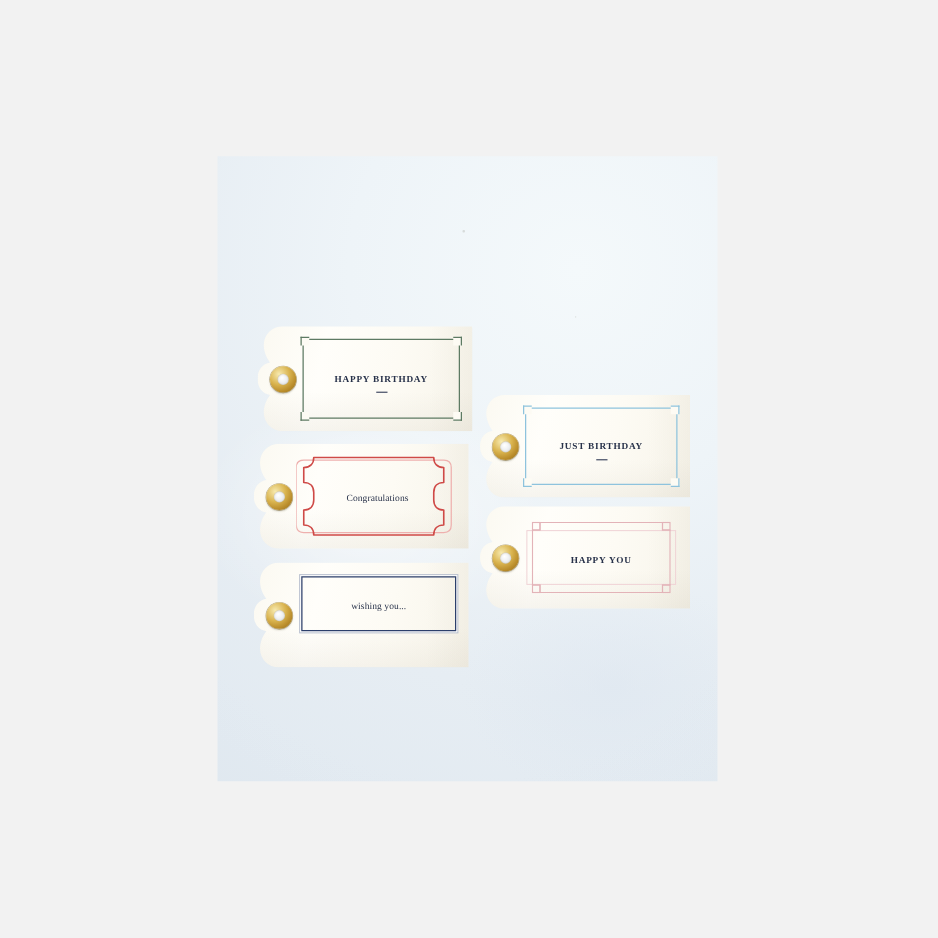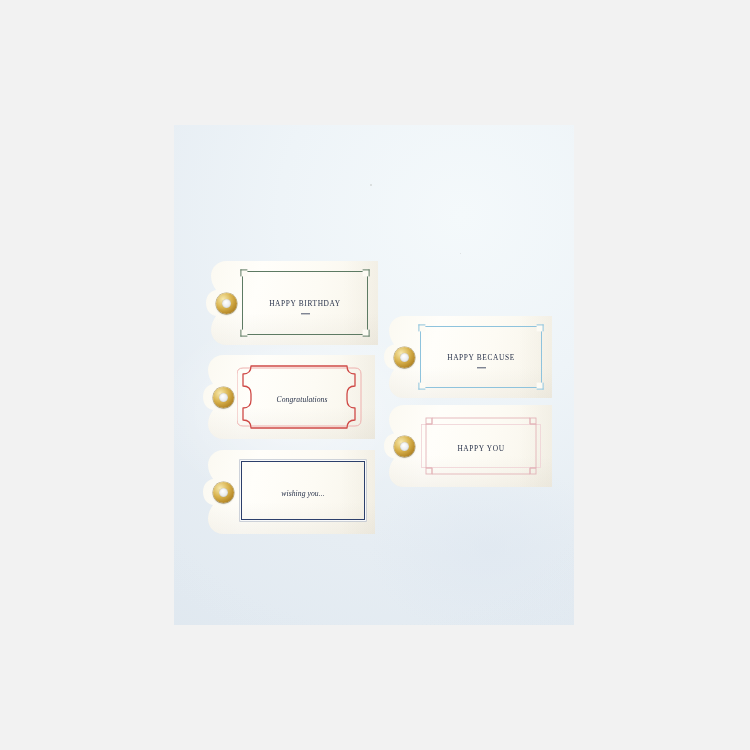--- a/index.html
+++ b/index.html
@@ -111,27 +111,26 @@
     right: 0;
     top: 50%;
     transform: translateY(-50%);
     text-align: center;
     color: #28324a;
     line-height: 1.25;
     white-space: nowrap;
   }
   .caps {
     font-family: "Liberation Serif", serif;
-    font-weight: 400;
+    font-weight: 700;
     letter-spacing: .085em;
     font-size: 7.4px;
   }
   .script {
     font-family: "Liberation Serif", serif;
-    font-style: italic;
     font-weight: 400;
     letter-spacing: .01em;
     font-size: 7.6px;
   }
   .dash {
     display: block;
     margin: 2.4px auto 0;
     width: 9px;
     height: 0;
     border-top: .9px solid #4a5269;
@@ -255,21 +254,21 @@
 
     <div class="tag" style="left:29px; top:325px; width:172px; height:84px;
                 --tagclip: path('M 0 42 C 0 35 4 30 10 29 C 7 25 5 20 5 15 C 5 6.7 11.7 0 20 0 L 172 0 L 172 84 L 20 84 C 11.7 84 5 77.3 5 69 C 5 64 7 59 10 55 C 4 54 0 49 0 42 Z');">
       <div class="paper"></div>
       <div class="paper-shade"></div>
 
       <div class="grommet" style="left:10px; top:31.5px; width:21px; height:21px;">
         <div class="hole" style="width:9px;height:9px;"></div>
       </div>
 
-      <div class="frame frame-double" style="left:38px; top:11px; width:124px; height:59px;">
+      <div class="frame frame-double" style="left:38px; top:11px; width:124px; height:44px;">
         <div class="frame-label">
           <span class="script">wishing you...</span>
         </div>
       </div>
     </div>
 
     <div class="tag" style="left:210px; top:191px; width:168px; height:82px;
                 --tagclip: path('M 0 41 C 0 34 4 29.5 10 28.5 C 7 24.5 5 19.5 5 14.6 C 5 6.5 11.4 0 19.5 0 L 168 0 L 168 82 L 19.5 82 C 11.4 82 5 75.5 5 67.4 C 5 62.5 7 57.5 10 53.5 C 4 52.5 0 48 0 41 Z');">
       <div class="paper"></div>
       <div class="paper-shade"></div>
@@ -278,21 +277,21 @@
         <div class="hole" style="width:9px;height:9px;"></div>
       </div>
 
       <div class="frame frame-stepped" style="left:36px; top:10px; width:122px; height:62px; border-color:#8ec3dd;">
         <span class="notch" style="left:-1px;  top:-1px;  border-left-width:.9px;  border-top-width:.9px;    border-color:#8ec3dd; background:#fdfbf4; transform:translate(-1.6px,-1.6px);"></span>
         <span class="notch" style="right:-1px; top:-1px;  border-right-width:.9px; border-top-width:.9px;    border-color:#8ec3dd; background:#fdfbf4; transform:translate(1.6px,-1.6px);"></span>
         <span class="notch" style="left:-1px;  bottom:-1px; border-left-width:.9px;  border-bottom-width:.9px; border-color:#8ec3dd; background:#fdfbf4; transform:translate(-1.6px,1.6px);"></span>
         <span class="notch" style="right:-1px; bottom:-1px; border-right-width:.9px; border-bottom-width:.9px; border-color:#8ec3dd; background:#fdfbf4; transform:translate(1.6px,1.6px);"></span>
 
         <div class="frame-label">
-          <span class="caps">HAPPY BECAUSE</span>
+          <span class="caps">JUST BIRTHDAY</span>
           <span class="dash"></span>
         </div>
       </div>
     </div>
 
     <div class="tag" style="left:210px; top:280px; width:168px; height:82px;
                 --tagclip: path('M 0 41 C 0 34 4 29.5 10 28.5 C 7 24.5 5 19.5 5 14.6 C 5 6.5 11.4 0 19.5 0 L 168 0 L 168 82 L 19.5 82 C 11.4 82 5 75.5 5 67.4 C 5 62.5 7 57.5 10 53.5 C 4 52.5 0 48 0 41 Z');">
       <div class="paper"></div>
       <div class="paper-shade"></div>
 

